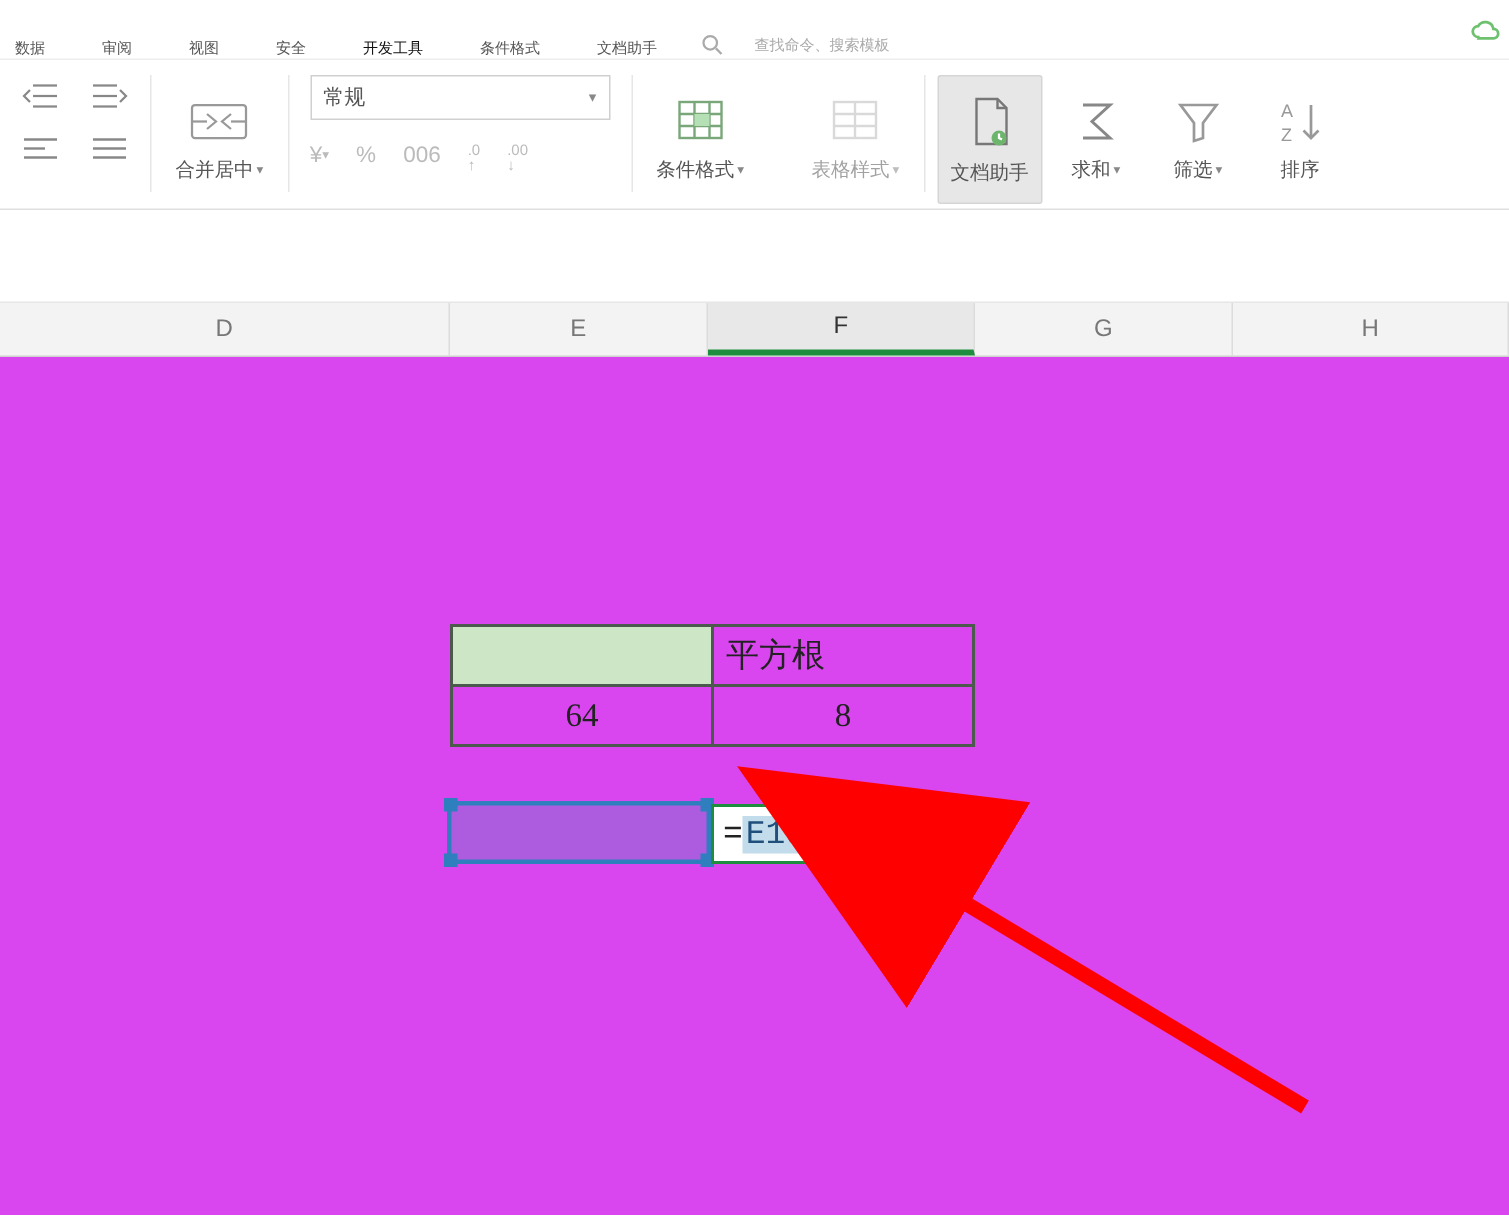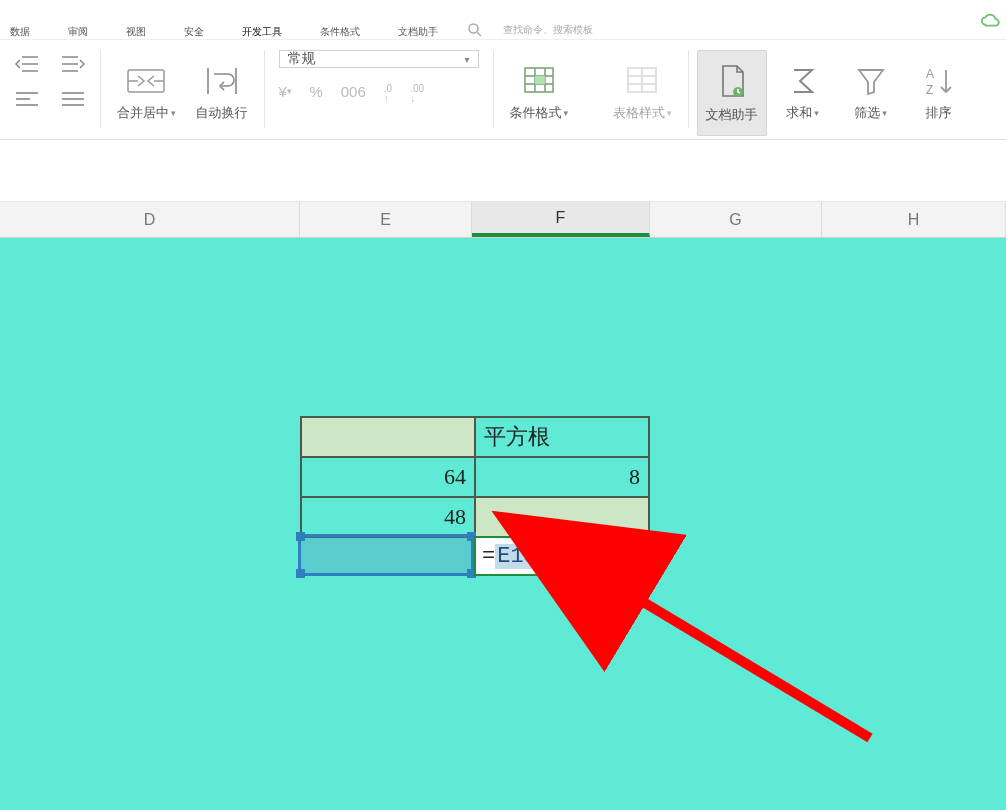--- a/index.html
+++ b/index.html
@@ -74,21 +74,21 @@
   .indent-icons .row2 { gap: 20px; }
 
   .big-btn {
     display:flex; flex-direction:column; align-items:center; justify-content:center;
     height: 86px; min-width: 64px; padding: 4px 8px; cursor:pointer;
   }
   .big-btn.selected { background:#e7e7e7; border:1px solid #d5d5d5; border-radius:2px; }
   .big-btn .rb-label { margin-top: 6px; }
 
   .fmt-select {
-    width: 200px; height: 18px; border:1px solid #d0d0d0; background:#fff;
+    width: 200px; height: 30px; border:1px solid #d0d0d0; background:#fff;
     display:flex; align-items:center; justify-content:space-between;
     padding:0 8px; font-size:14px; color:#555; margin-bottom:10px; cursor:pointer;
   }
   .fmt-icons { display:flex; gap:18px; color:#bbb; font-size:15px; align-items:center; }
   .fmt-icons span { cursor:pointer; }
 
   
   .thin-bar { height: 62px; border-bottom:1px solid #e6e6e6; background:#fff; }
 
   
@@ -106,35 +106,35 @@
   .col-D { width: 300px; }
   .col-E { width: 172px; }
   .col-F { width: 178px; }
   .col-G { width: 172px; }
   .col-H { width: 184px; }
 
   
   .grid-area {
     position:relative;
     width:100%; height:572px;
-    background:#5eead4;
+    background:#d946ef;
   }
 
   
   .data-table {
     position:absolute; left:300px; top:178px;
     border-collapse:collapse;
   }
   .data-table td {
     width:174px; height:40px; border:2px solid #4c5a4e;
     font-size:22px; color:#222; padding:0 8px;
     font-family: "SimSun", "Microsoft YaHei", serif;
   }
   .td-header { text-align:left; }
-  .td-num    { text-align:right;margin-top:12px; }
+  .td-num    { text-align:center;margin-top:12px; }
   .td-empty  { background:#cde7c6; }
 
   
   .sel-src {
     position:absolute; left:298px; top:296px;
     width:176px; height:42px;
     border:3px solid #2f7fbf;
     background:rgba(80,140,190,0.32);
     pointer-events:none;
   }
@@ -246,31 +246,20 @@
           <polyline points="14,12 20,17 14,22"></polyline>
           <polyline points="30,12 24,17 30,22"></polyline>
         </svg>
     </span>
     <span class="rb-label">
         <span>合并居中</span>
         <span class="chev">▾</span>
       </span>
   </div>
 
-  <div class="big-btn">
-    <span class="rb-icon">
-      <svg width="40" height="34" viewBox="0 0 40 34" fill="none" stroke="#888" stroke-width="1.6">
-          <polyline points="6,4 6,30"></polyline>
-          <polyline points="34,4 34,30"></polyline>
-          <path d="M12 10h14a6 6 0 010 12h-6"></path>
-          <polyline points="22,18 18,22 22,26"></polyline>
-        </svg>
-    </span>
-    <span class="rb-label">自动换行</span>
-  </div>
 
   <div class="ribbon-sep"></div>
 
   <div class="ribbon-group" style="align-items:flex-start;">
     <div class="fmt-select">
       <span>常规</span>
       <span class="chev" style="color:#888;font-size:10px;">▾</span>
     </div>
     <div class="fmt-icons">
       <span><span style="display:inline-flex;align-items:center;">
@@ -392,24 +381,20 @@
   <table class="data-table">
     <tbody>
         <tr>
       <td class="td-empty"></td>
       <td class="td-header">平方根</td>
     </tr>
     <tr>
       <td class="td-num">64</td>
       <td class="td-num">8</td>
     </tr>
-    <tr>
-      <td class="td-num">48</td>
-      <td class="td-empty"></td>
-    </tr>
   </tbody>
     </table>
 
   <div class="sel-src">
     <div class="handle h-tl"></div>
     <div class="handle h-tr"></div>
     <div class="handle h-bl"></div>
     <div class="handle h-br"></div>
   </div>
 

